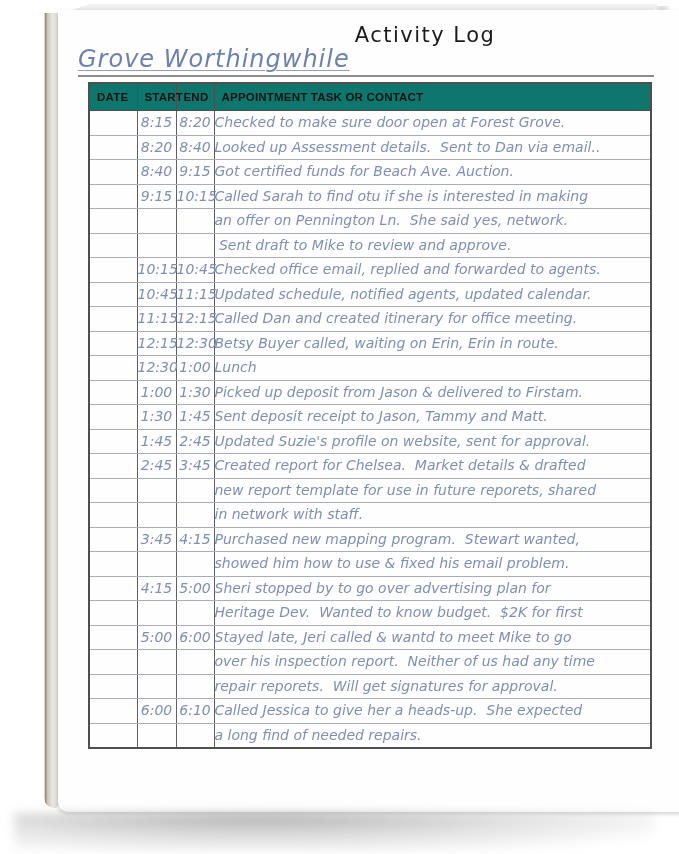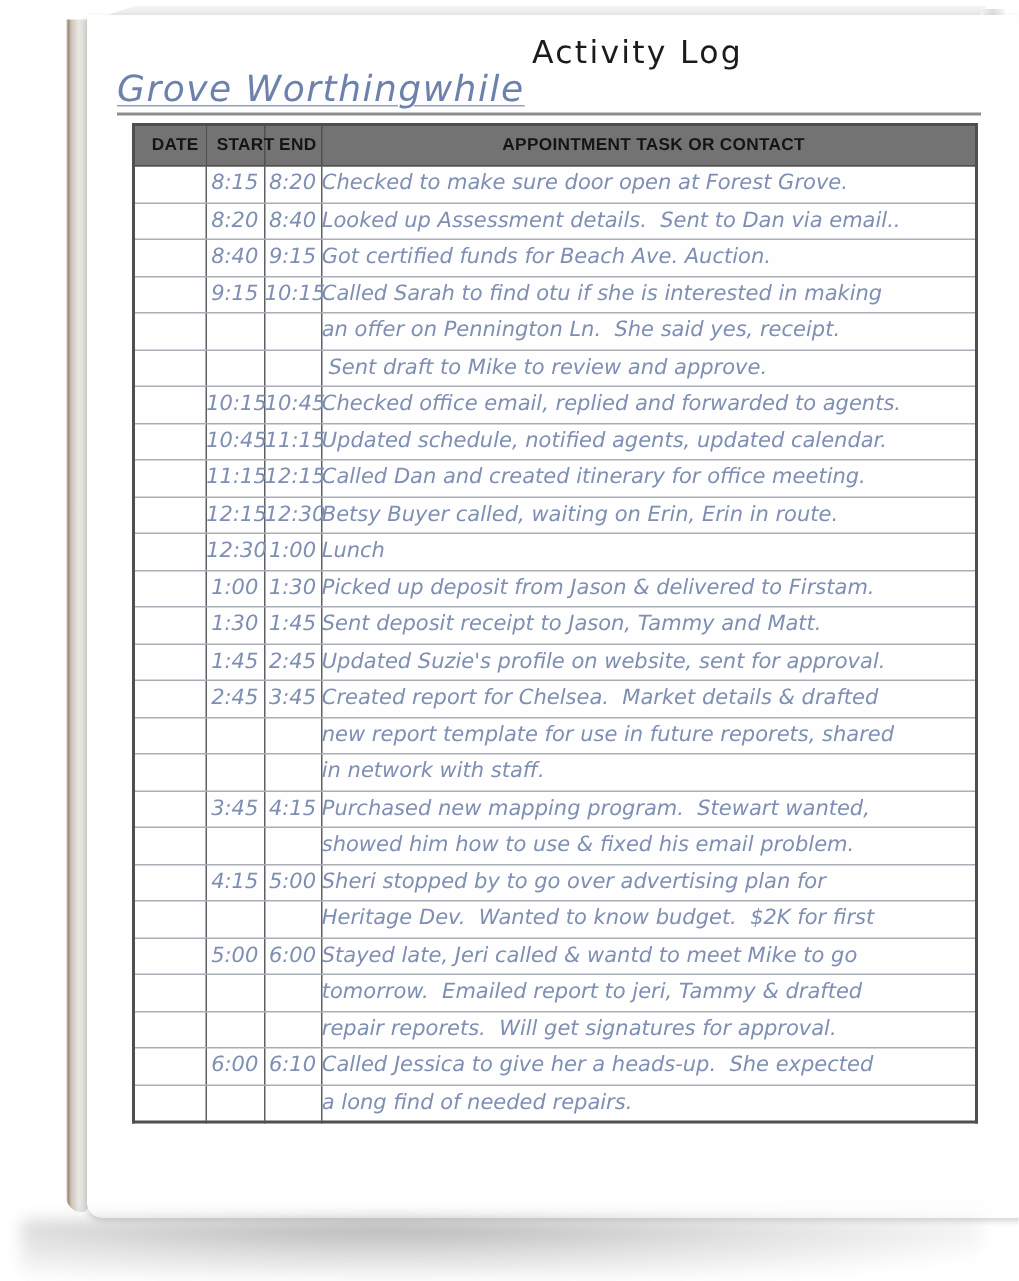--- a/index.html
+++ b/index.html
@@ -54,24 +54,24 @@
     text-decoration-color:#8fa0c2; text-decoration-thickness:1px; text-underline-offset:3px;
   }
 
   
   table.log {
     position:absolute; left:30px; top:72px; width:564px;
     border-collapse:collapse; table-layout:fixed;
     border:2px solid #4f4f4f;
   }
   table.log th {
-    background:#737373; height:26px;
+    background:#0f766e; height:26px;
     border:1.6px solid #4f4f4f;
     font:700 11.5px "Liberation Sans", sans-serif; color:#141414;
-    text-align:center; padding:0 0 0 7px; letter-spacing:.2px;
+    text-align:left; padding:0 0 0 7px; letter-spacing:.2px;
   }
   table.log td {
     height:23.5px; padding:0;
     border-top:1px solid #a9aeb6; border-bottom:1px solid #a9aeb6;
     border-left:1.6px solid #5d5f63; border-right:1.6px solid #5d5f63;
     font:italic 14px/23.5px "DejaVu Sans", sans-serif; color:#7e8fb3;
     overflow:visible;
   }
   td.c-date  { text-align:center; }
   td.c-time  { text-align:center; white-space:nowrap; }
@@ -140,21 +140,21 @@
     <td class="c-date"></td>
     <td class="c-time">9:15</td>
     <td class="c-time">10:15</td>
     <td class="c-task">Called Sarah to find otu if she is interested in making</td>
   </tr>
 
   <tr>
     <td class="c-date"></td>
     <td class="c-time"></td>
     <td class="c-time"></td>
-    <td class="c-task">an offer on Pennington Ln.  She said yes, receipt.</td>
+    <td class="c-task">an offer on Pennington Ln.  She said yes, network.</td>
   </tr>
 
   <tr>
     <td class="c-date"></td>
     <td class="c-time"></td>
     <td class="c-time"></td>
     <td class="c-task"> Sent draft to Mike to review and approve.</td>
   </tr>
 
   <tr>
@@ -263,27 +263,27 @@
   </tr>
 
 
   <tr>
     <td class="c-date"></td>
     <td class="c-time">5:00</td>
     <td class="c-time">6:00</td>
     <td class="c-task">Stayed late, Jeri called &amp; wantd to meet Mike to go</td>
   </tr>
 
-
-  <tr>
-    <td class="c-date"></td>
-    <td class="c-time"></td>
-    <td class="c-time"></td>
-    <td class="c-task">tomorrow.  Emailed report to jeri, Tammy &amp; drafted</td>
-  </tr>
+  <tr>
+    <td class="c-date"></td>
+    <td class="c-time"></td>
+    <td class="c-time"></td>
+    <td class="c-task">over his inspection report.  Neither of us had any time</td>
+  </tr>
+
 
   <tr>
     <td class="c-date"></td>
     <td class="c-time"></td>
     <td class="c-time"></td>
     <td class="c-task">repair reporets.  Will get signatures for approval.</td>
   </tr>
 
   <tr>
     <td class="c-date"></td>

